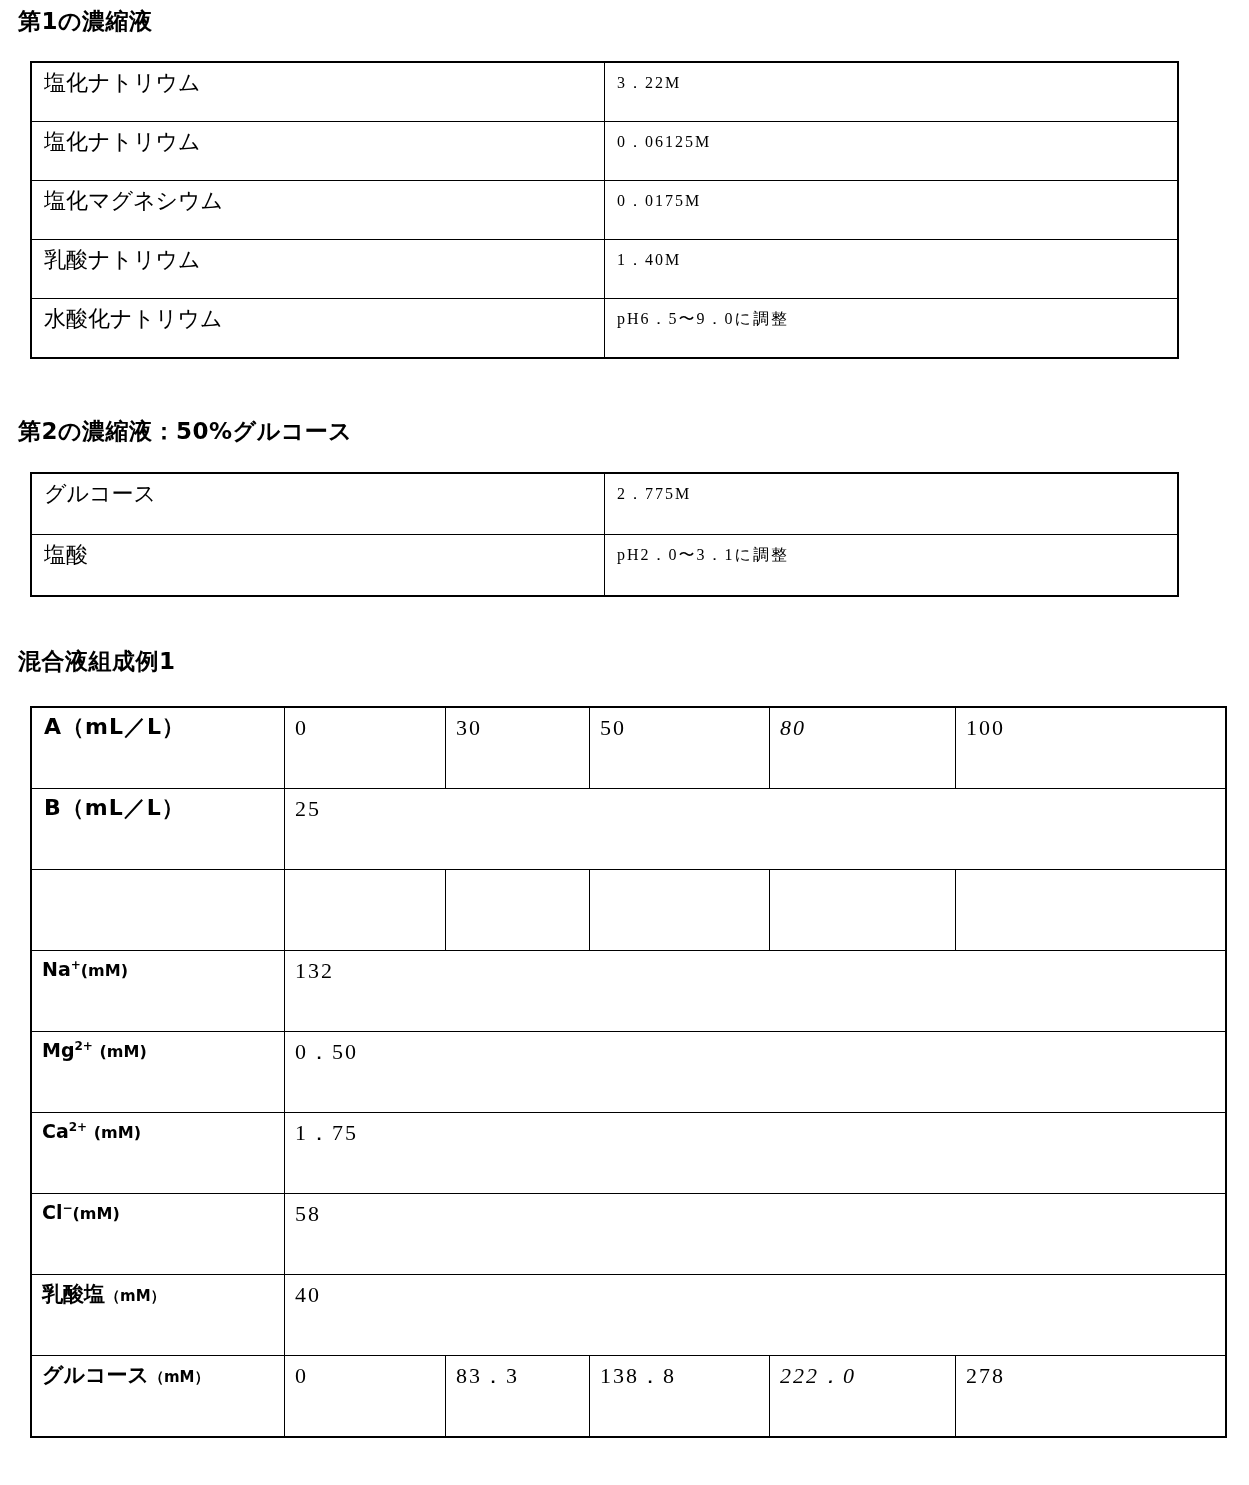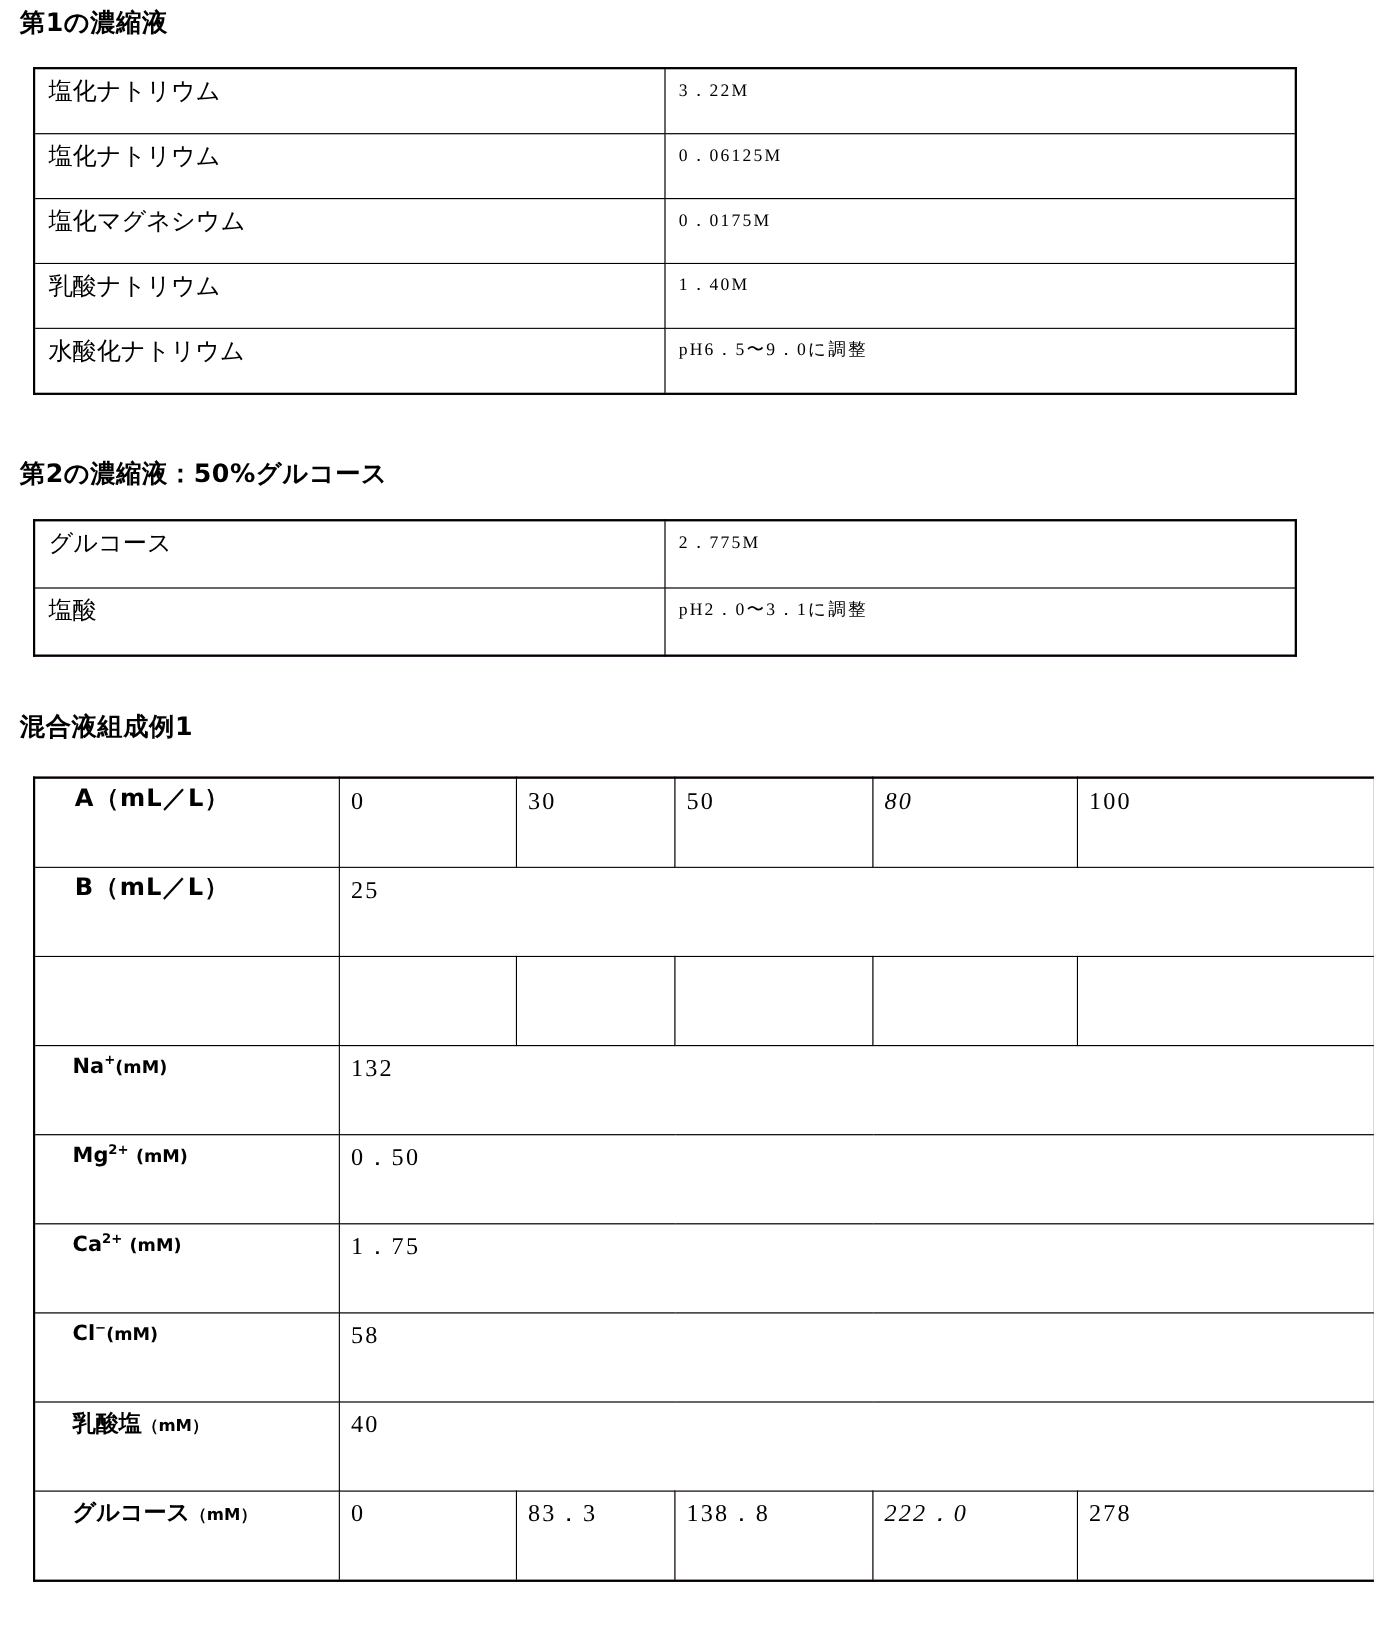--- a/index.html
+++ b/index.html
@@ -96,21 +96,21 @@
   #table-2 .c-name { width: 572px; }
   #table-2 .c-val  { width: 572px; }
 
   
   #table-3 {
     left: 30px;
     top: 706px;
     width: 1188px;
   }
   #table-3 td { height: 80px; }
-  #table-3 .c-lbl { width: 252px; padding-left: 24px; }
+  #table-3 .c-lbl { width: 252px; }
   #table-3 .c-1   { width: 160px; }
   #table-3 .c-2   { width: 143px; }
   #table-3 .c-3   { width: 179px; }
   #table-3 .c-4   { width: 185px; font-style: italic; }
   #table-3 .c-5   { width: 269px; }
 
   
   .lbl-bold-jp {
     display: block;
     padding: 6px 0 0 12px;

